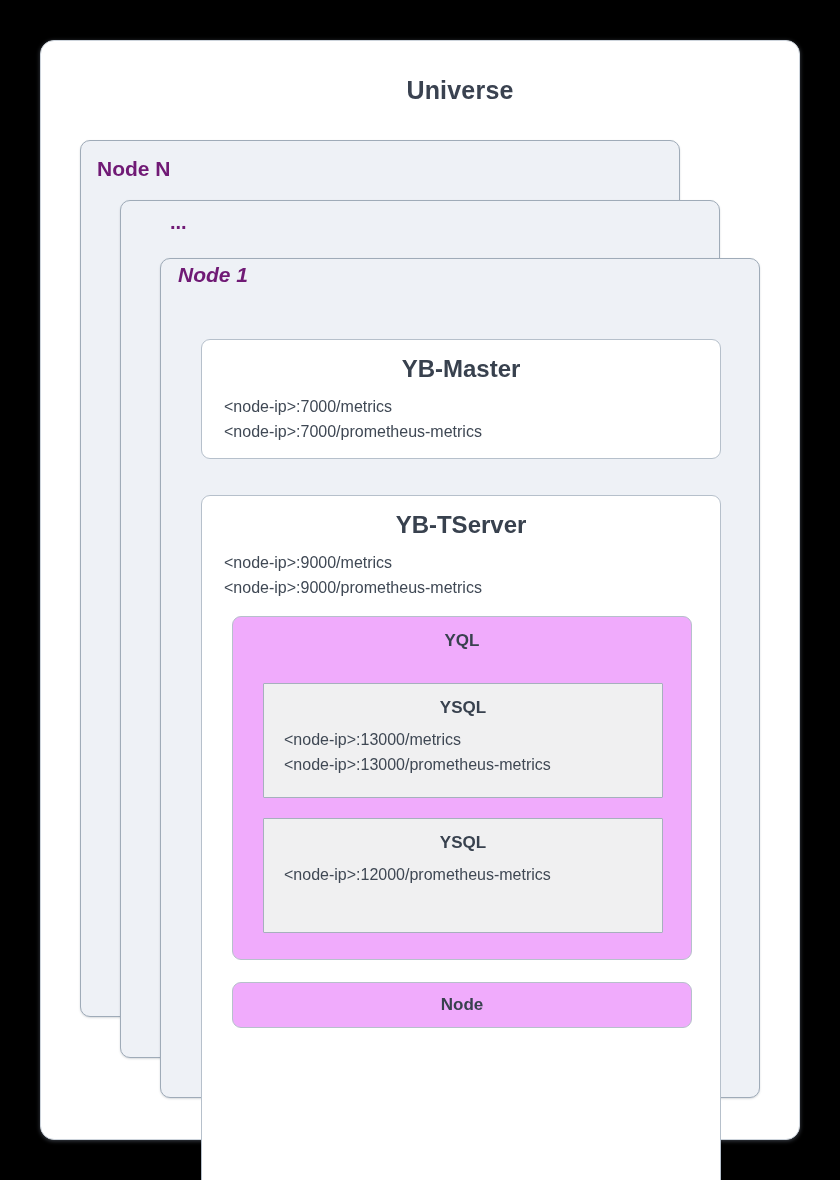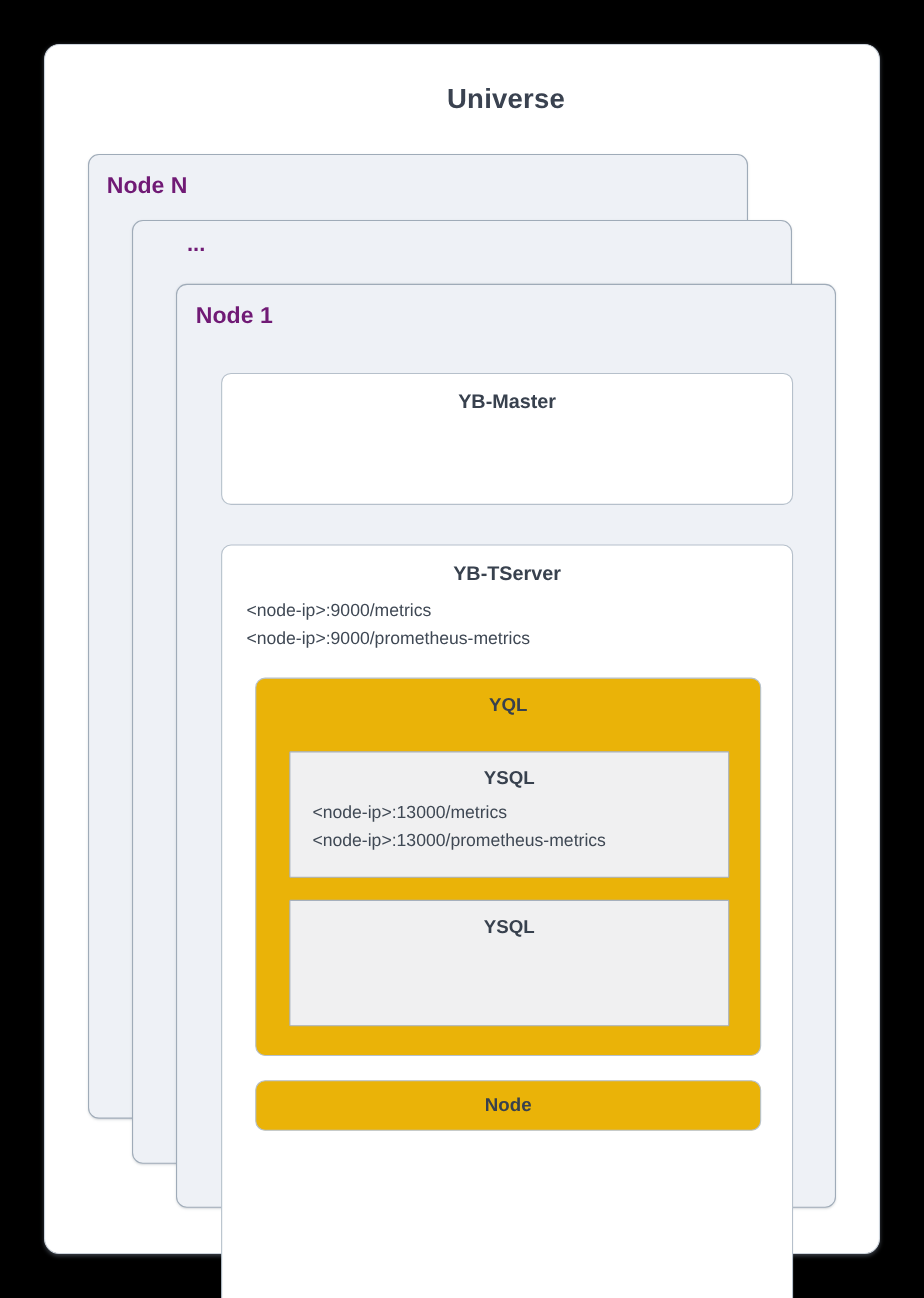--- a/index.html
+++ b/index.html
@@ -48,54 +48,54 @@
   .node-dots { left: 120px; top: 200px; width: 600px; height: 858px; }
   .node-1  { left: 160px; top: 258px; width: 600px; height: 840px; }
   .node-label {
     position: absolute;
     font-size: 21px;
     font-weight: bold;
     color: #701a75;
   }
   .label-node-n { left: 16px; top: 16px; }
   .label-dots   { left: 49px; top: 10px; font-size: 20px; }
-  .label-node-1 { left: 17px; top: 17px; }
+  .label-node-1 { left: 17px; top: 4px; font-style: italic; }
   .panel {
     position: absolute;
     background: #ffffff;
     border: 1.5px solid #b6c0cb;
     border-radius: 9px;
     box-sizing: border-box;
   }
   .yb-master  { left: 40px; top: 80px;  width: 520px; height: 120px; }
   .yb-tserver { left: 40px; top: 236px; width: 520px; height: 712px; }
   .layer-blue {
     position: absolute;
-    background: #eab308;
+    background: #f0abfc;
     border: 1.5px solid #b6c0cb;
     border-radius: 9px;
     box-sizing: border-box;
   }
   .yql   { left: 30px; top: 120px; width: 460px; height: 344px; }
   .docdb { left: 30px; top: 486px; width: 460px; height: 46px; }
   .layer-gray {
     position: absolute;
     background: #f0f0f1;
     border: 1.5px solid #a6b0bd;
     border-radius: 1px;
     box-sizing: border-box;
   }
   .ysql { left: 30px; top: 66px;  width: 400px; height: 115px; }
   .ycql { left: 30px; top: 201px; width: 400px; height: 115px; }
   .box-title {
     width: 100%;
     text-align: center;
     font-weight: bold;
     color: #38414e;
-    font-size: 18px;
+    font-size: 24px;
     margin-top: 15px;
   }
   .box-title.small { font-size: 17px; margin-top: 14px; }
   .docdb .box-title { margin-top: 0; line-height: 43px; font-size: 17px; }
   .endpoints {
     margin-top: 11px;
     padding-left: 22px;
     font-size: 16px;
     line-height: 25px;
     color: #3f4854;
@@ -117,20 +117,24 @@
 
   <div class="node node-dots">
     <div class="node-label label-dots">...</div>
   </div>
 
   <div class="node node-1">
     <div class="node-label label-node-1">Node 1</div>
 
     <div class="panel yb-master">
       <div class="box-title">YB-Master</div>
+      <div class="endpoints">
+        <div>&lt;node-ip&gt;:7000/metrics</div>
+        <div>&lt;node-ip&gt;:7000/prometheus-metrics</div>
+      </div>
     </div>
 
     <div class="panel yb-tserver">
       <div class="box-title">YB-TServer</div>
       <div class="endpoints">
         <div>&lt;node-ip&gt;:9000/metrics</div>
         <div>&lt;node-ip&gt;:9000/prometheus-metrics</div>
       </div>
 
       <div class="layer-blue yql">
@@ -140,20 +144,21 @@
           <div class="box-title small">YSQL</div>
           <div class="endpoints">
             <div>&lt;node-ip&gt;:13000/metrics</div>
             <div>&lt;node-ip&gt;:13000/prometheus-metrics</div>
           </div>
         </div>
 
         <div class="layer-gray ycql">
           <div class="box-title small">YSQL</div>
           <div class="endpoints">
+            <div>&lt;node-ip&gt;:12000/prometheus-metrics</div>
           </div>
         </div>
       </div>
 
       <div class="layer-blue docdb">
         <div class="box-title">Node</div>
       </div>
     </div>
   </div>
 

